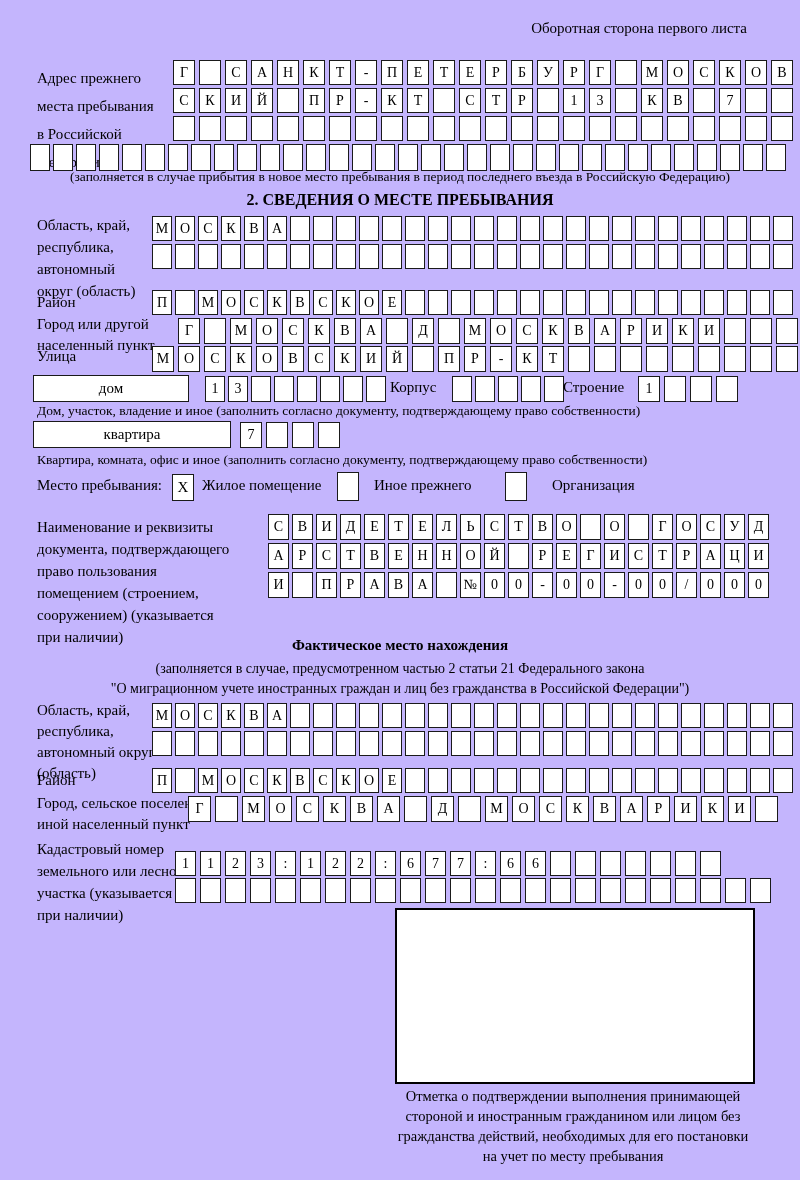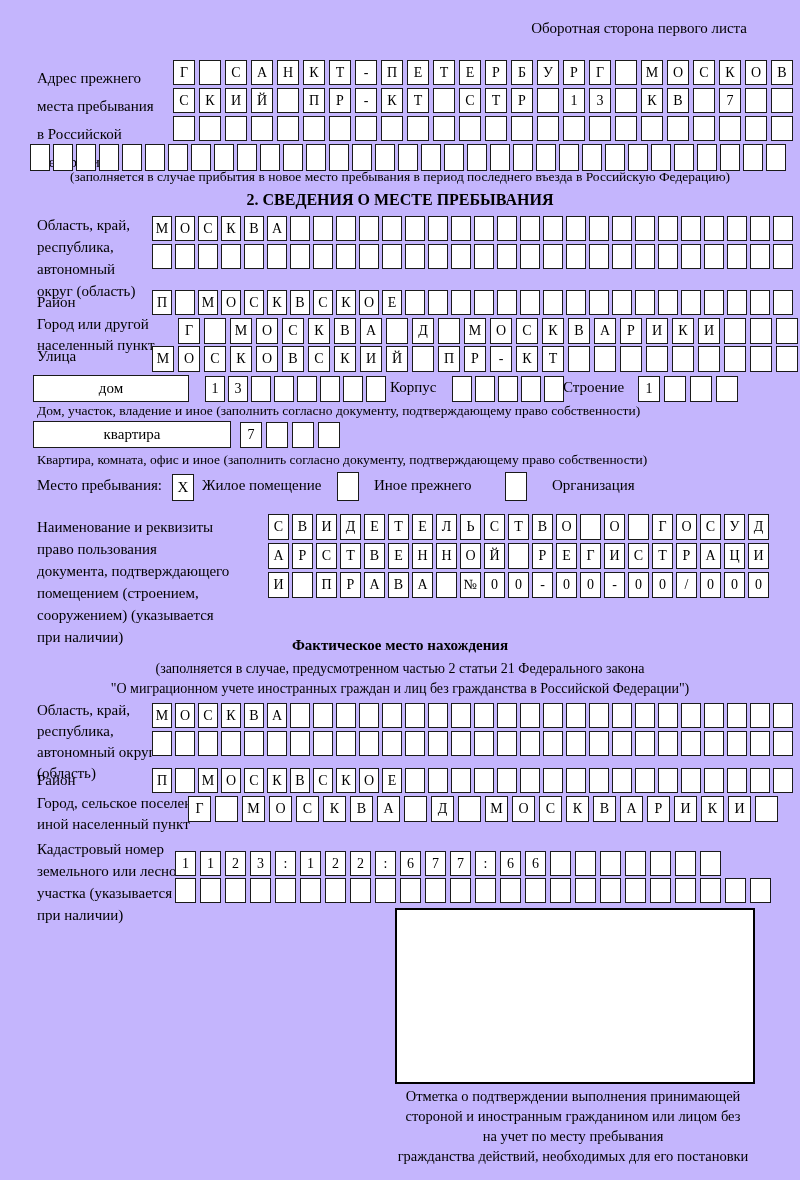--- a/index.html
+++ b/index.html
@@ -367,22 +367,22 @@
   <div class="lbl" style="left:37px;top:477px;">Место пребывания:</div>
   <div class="chk" style="left:172px;top:474px;">Х</div>
   <div class="lbl" style="left:202px;top:477px;">Жилое помещение</div>
   <div class="chk" style="left:337px;top:472px;height:29px;"></div>
   <div class="lbl" style="left:374px;top:477px;">Иное прежнего</div>
   <div class="chk" style="left:505px;top:472px;height:29px;"></div>
   <div class="lbl" style="left:552px;top:477px;">Организация</div>
 
   <div class="mlbl" style="left:37px;top:516px;line-height:22px;">
       <div>Наименование и реквизиты</div>
+      <div>документа, подтверждающего</div>
       <div>право пользования</div>
-      <div>документа, подтверждающего</div>
       <div>помещением (строением,</div>
       <div>сооружением) (указывается</div>
       <div>при наличии)</div>
     </div>
   <div class="cells v-g" style="left:268px;top:514px;">
       <span class="cell">С</span>
       <span class="cell">В</span>
       <span class="cell">И</span>
       <span class="cell">Д</span>
       <span class="cell">Е</span>
@@ -636,17 +636,17 @@
       <span class="cell"></span>
       <span class="cell"></span>
       <span class="cell"></span>
       <span class="cell"></span>
     </div>
 
   <div class="stamp" style="left:395px;top:908px;width:356px;height:172px;"></div>
   <div class="caption" style="left:357px;top:1086px;width:432px;">
       <div>Отметка о подтверждении выполнения принимающей</div>
       <div>стороной и иностранным гражданином или лицом без</div>
+      <div>гражданства действий, необходимых для его постановки</div>
       <div>на учет по месту пребывания</div>
-      <div>гражданства действий, необходимых для его постановки</div>
     </div>
 
 </div>
 
 </body></html>

